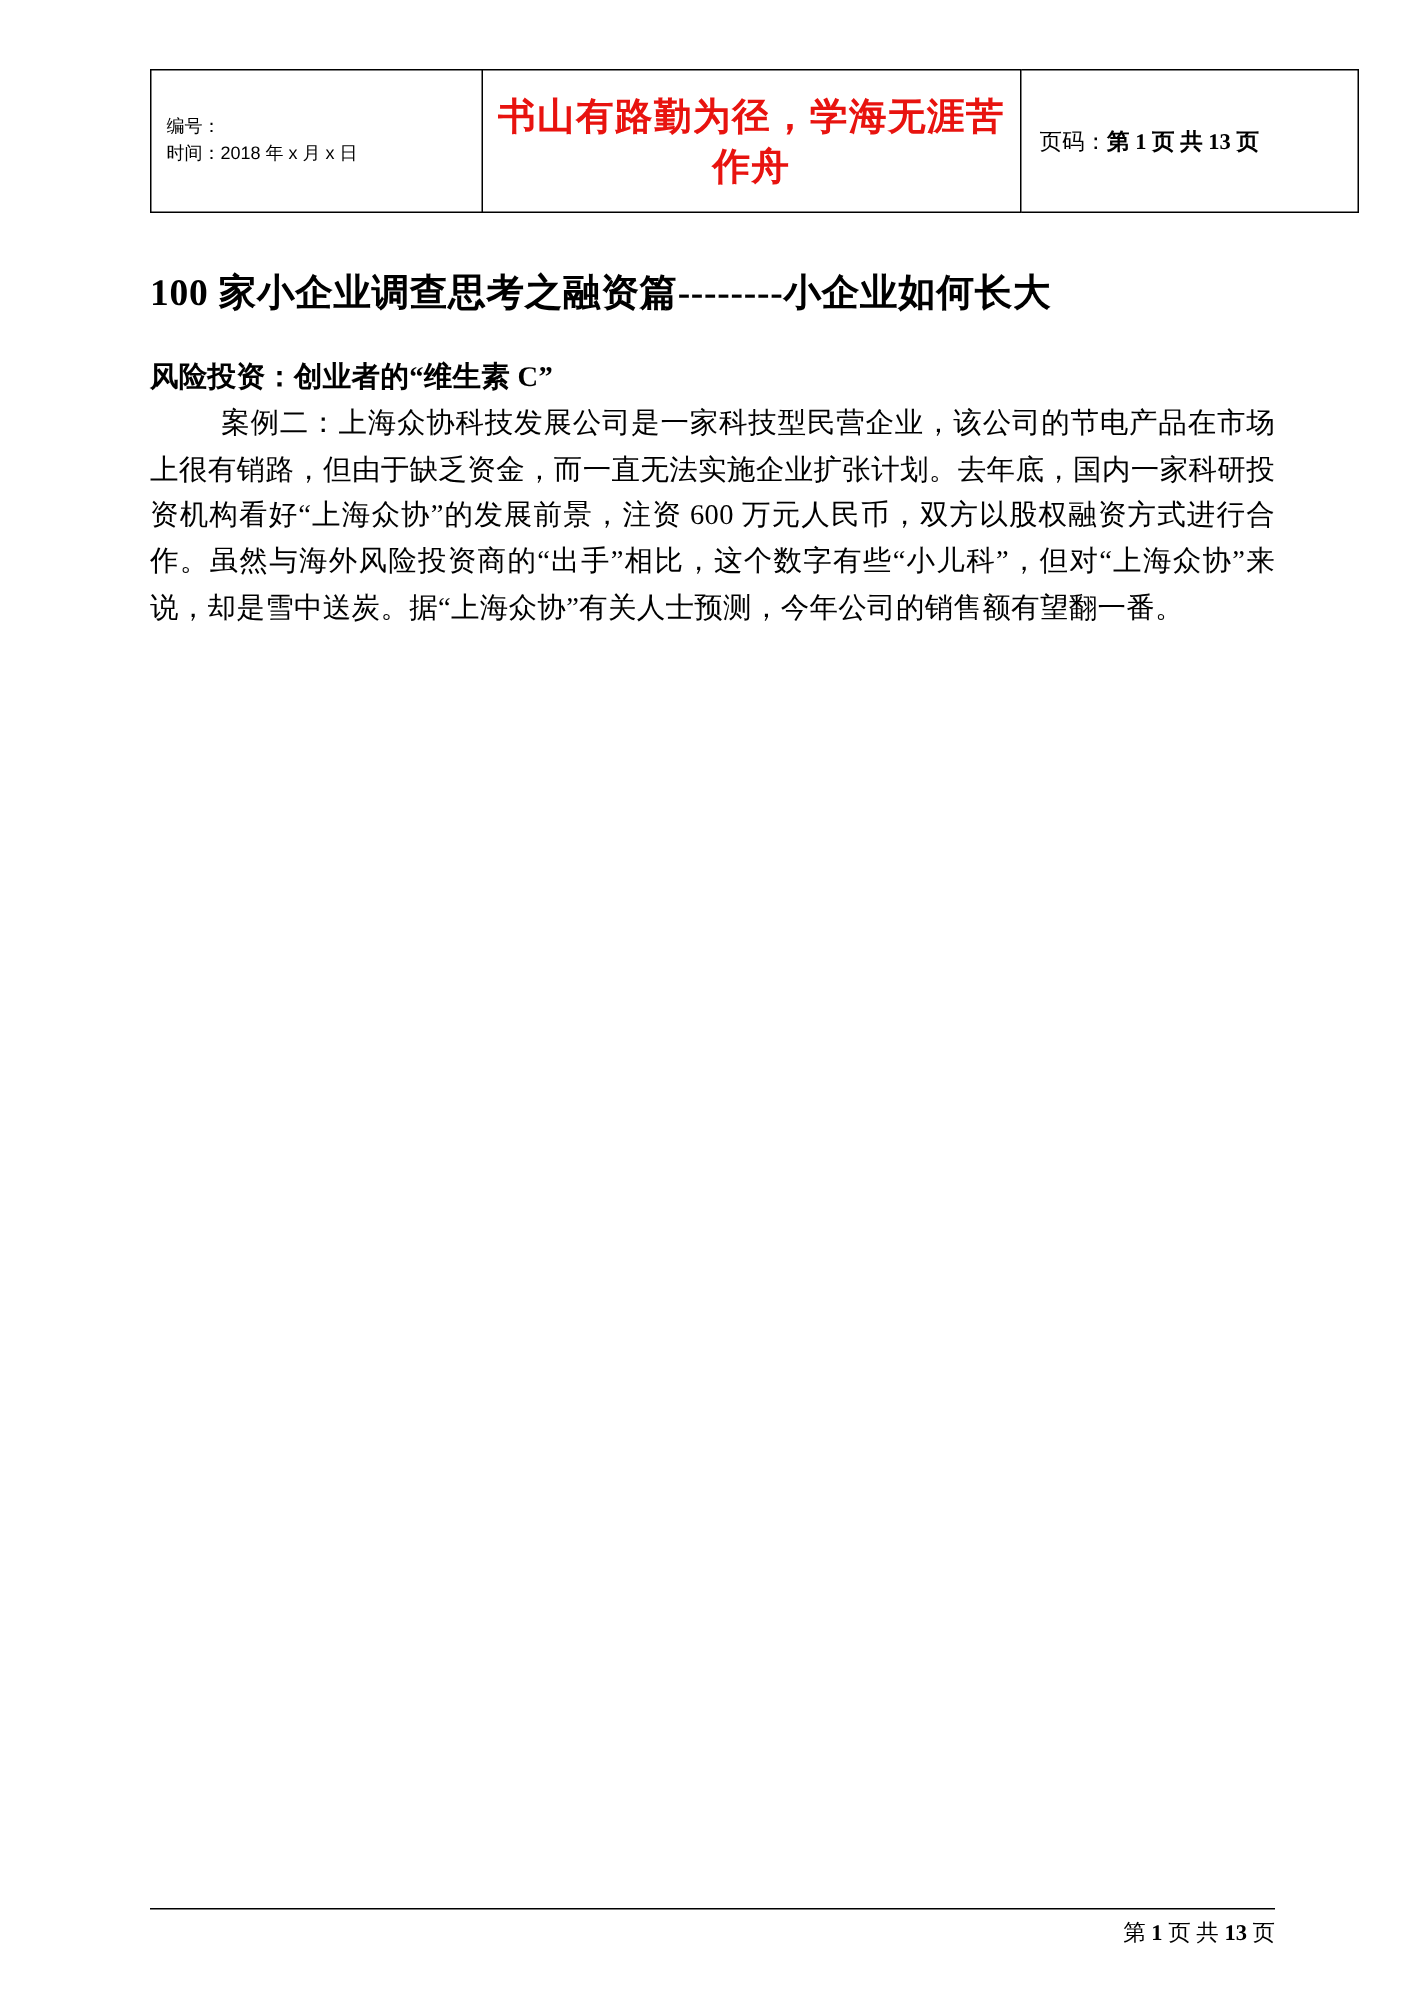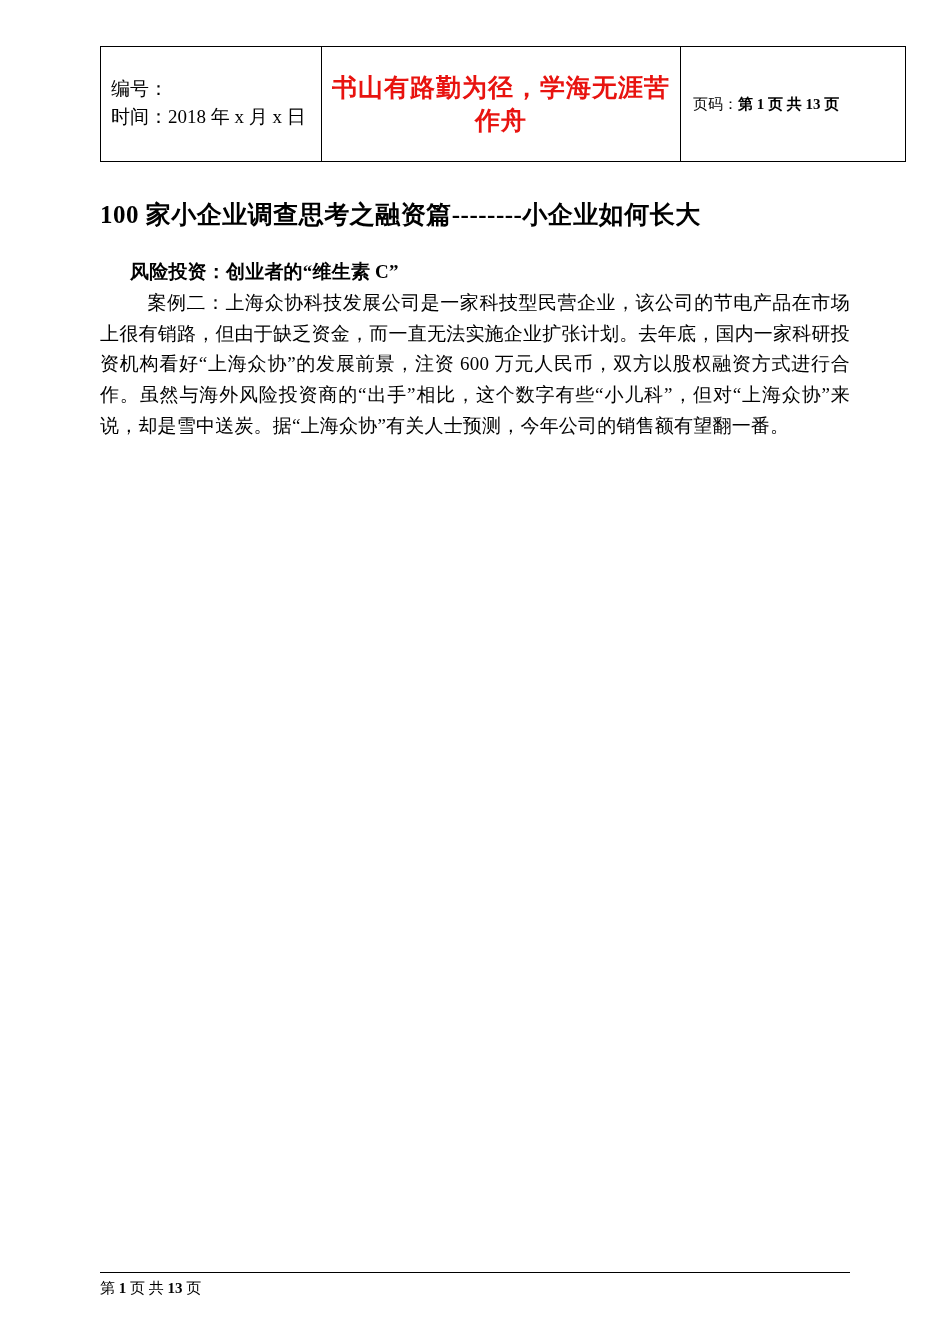--- a/index.html
+++ b/index.html
@@ -31,32 +31,32 @@
     margin: 0 auto;
   }
   .header-table td {
     border: 1px solid #000000;
     padding: 0;
     vertical-align: middle;
   }
   .hdr-left {
     width: 200px;
     padding: 6px 10px 8px 10px !important;
-    font-size: 19px;
+    font-size: 12px;
     line-height: 1.5;
-    font-family: Liberation Serif, serif;
+    font-family: Liberation Sans, sans-serif;
   }
   .hdr-mid {
     width: 350px;
     text-align: center;
     color: #e8130f;
     font-size: 25px;
     font-weight: bold;
     letter-spacing: 1px;
-    padding: 24px 4px !important;
+    padding: 14px 4px !important;
     font-family: "DejaVu Sans", "Liberation Sans", sans-serif;
   }
   .hdr-right {
     width: 200px;
     text-align: left;
     padding: 10px 12px !important;
     font-size: 15px;
     white-space: nowrap;
   }
   .hdr-right .pg-num { font-weight: bold; }
@@ -77,39 +77,38 @@
     font-size: 19px;
     line-height: 1.62;
     text-align: justify;
     text-justify: inter-ideograph;
     text-indent: 2em;
     letter-spacing: 0.2px;
   }
   .body-text p.sub-head {
     font-weight: bold;
     text-indent: 0;
-    margin-left: 30px;
   }
   .body-text p.sub-head-indent {
     font-weight: bold;
     text-indent: 2em;
   }
   .body-text p.extra-indent {
     text-indent: 2.5em;
   }
 
   
   .footer {
     position: absolute;
     left: 100px;
     right: 100px;
     bottom: 46px;
     border-top: 1px solid #000000;
     padding-top: 6px;
-    text-align: left;
+    text-align: right;
     font-size: 15px;
   }
   .footer .fnum { font-weight: bold; }
 </style>
 </head>
 <body>
 
 <div class="page">
 
   <table class="header-table">

